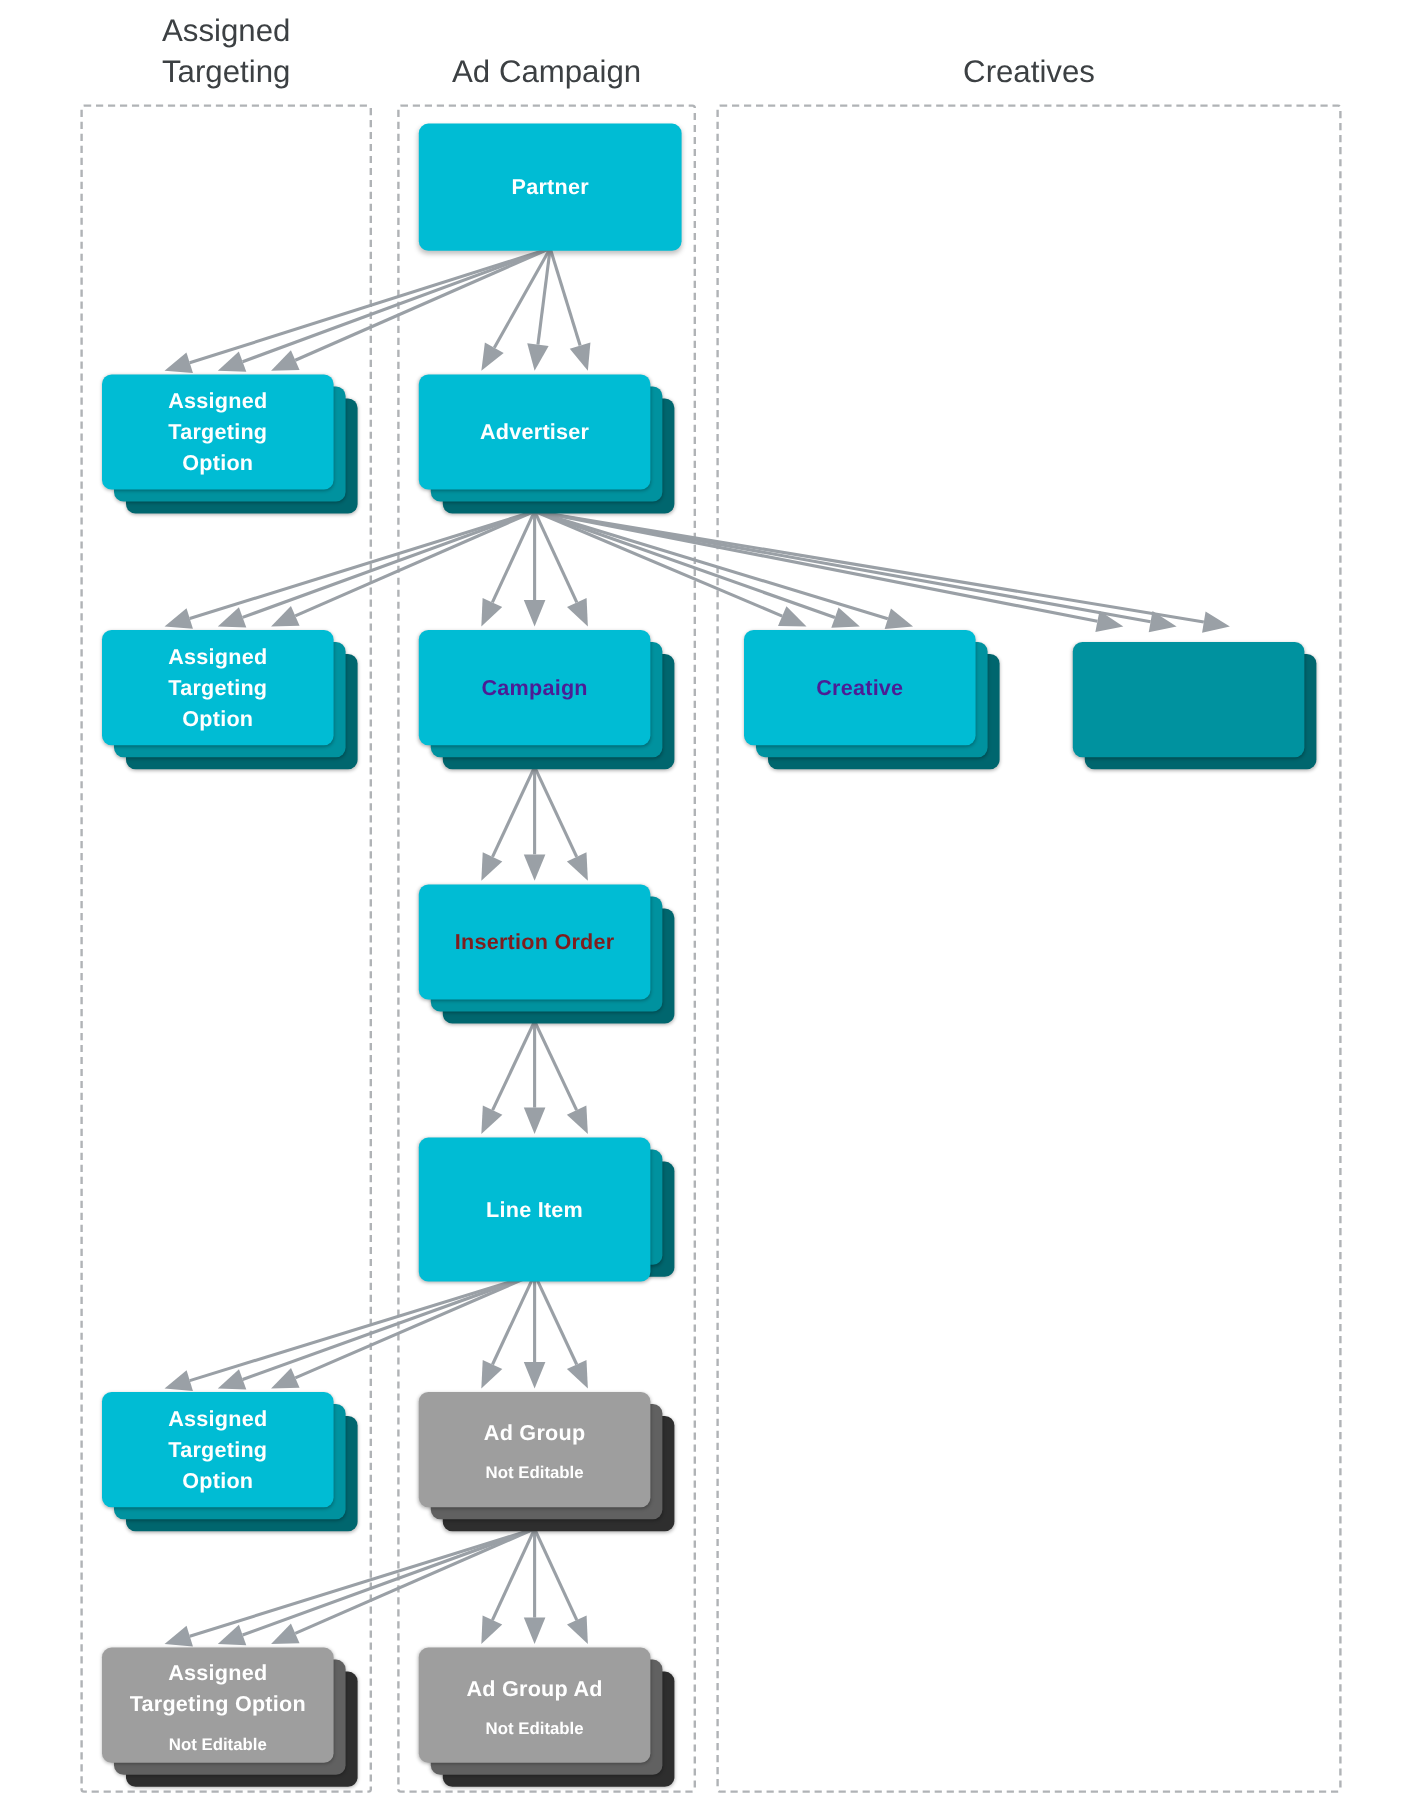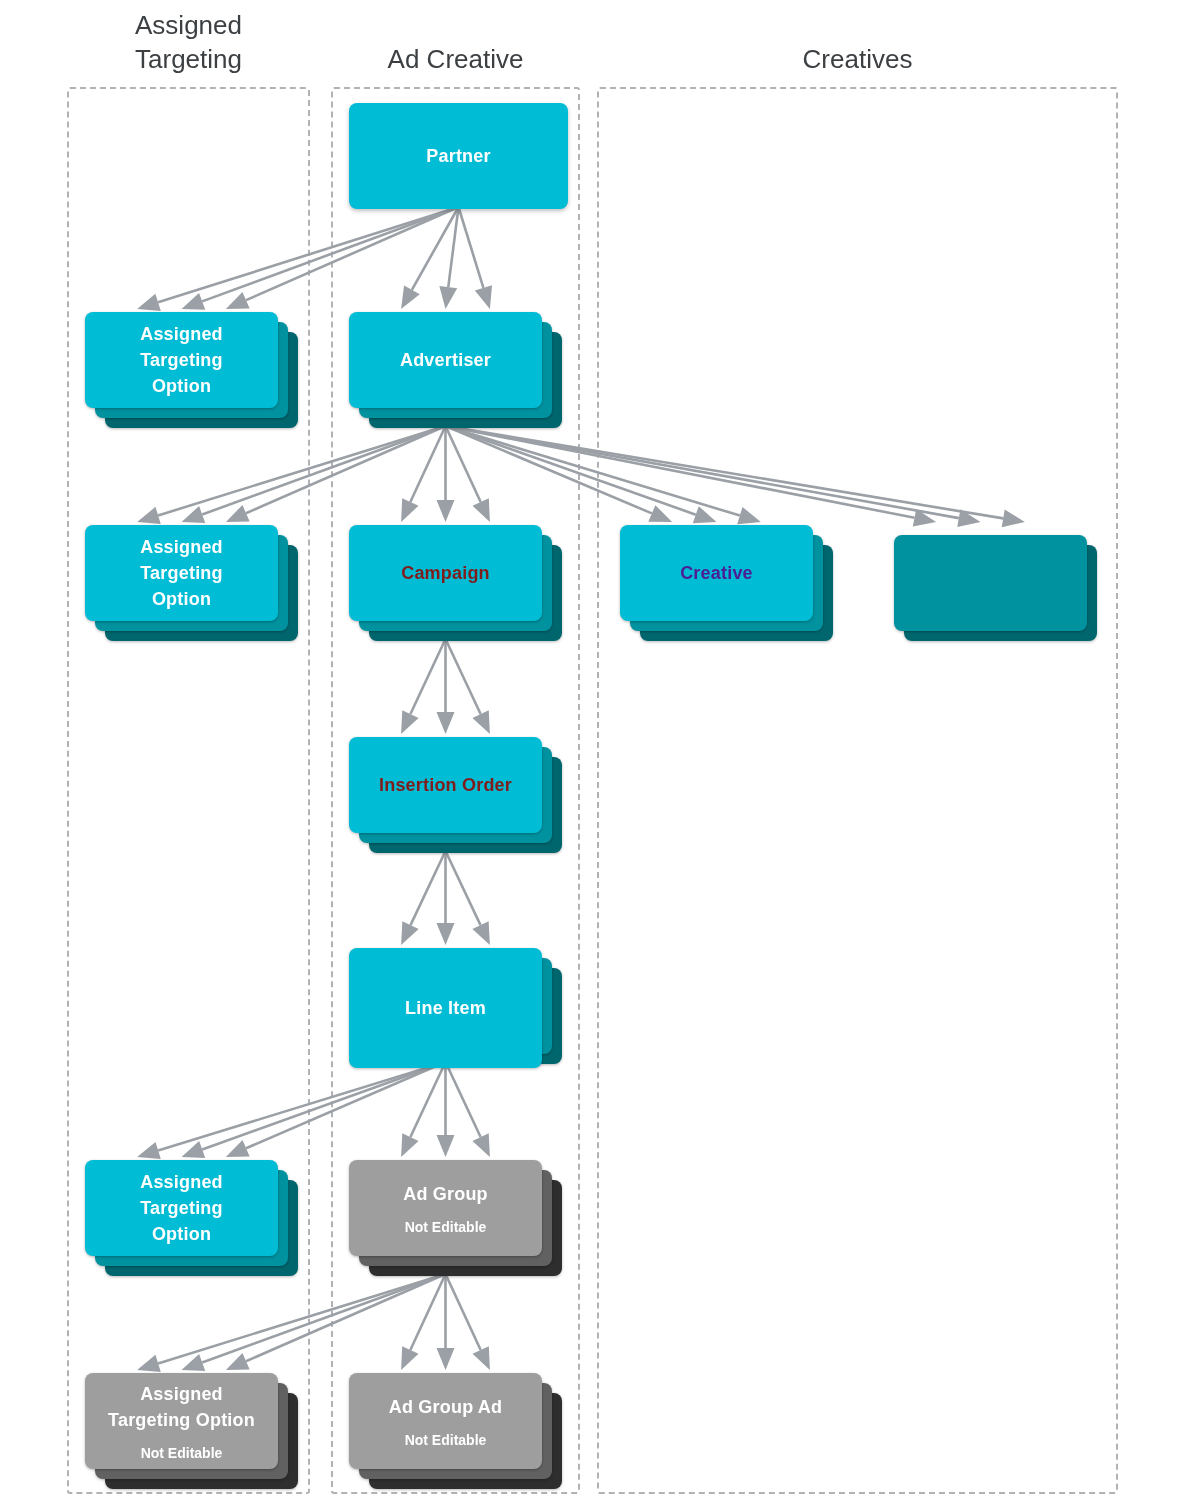--- a/index.html
+++ b/index.html
@@ -44,21 +44,21 @@
   }
   .node.single .layer.front{box-shadow:0 2px 4px rgba(0,0,0,.25);}
 </style>
 </head>
 <body>
 
 <div id="stage">
 
   <div class="col-title" id="t0" style="left: 67px; top: 8px; width: 243px; color: rgb(60, 64, 67); white-space: pre-line;">Assigned
 Targeting</div>
-  <div class="col-title" id="t1" style="left: 331px; top: 42px; width: 249px; color: rgb(60, 64, 67); white-space: pre-line;">Ad Creative</div>
+  <div class="col-title" id="t1" style="left: 331px; top: 42px; width: 249px; color: rgb(60, 64, 67); white-space: pre-line;">Ad Campaign</div>
   <div class="col-title" id="t2" style="left: 597px; top: 42px; width: 521px; color: rgb(60, 64, 67); white-space: pre-line;">Creatives</div>
 
   <div class="group-box" id="b0" style="left: 67px; top: 87px; width: 243px; height: 1407px; border-color: rgb(176, 179, 182);"></div>
   <div class="group-box" id="b1" style="left: 331px; top: 87px; width: 249px; height: 1407px; border-color: rgb(176, 179, 182);"></div>
   <div class="group-box" id="b2" style="left: 597px; top: 87px; width: 521px; height: 1407px; border-color: rgb(176, 179, 182);"></div>
 
   <svg id="edges" viewBox="0 0 1184 1508" xmlns="http://www.w3.org/2000/svg">
       <g>
         <line x1="458.5" y1="207" x2="158.07927142386927" y2="302.34495259580365" stroke="#9aa0a6" stroke-width="2.6"></line>
         <polygon points="137.11,309 155.3567520312435,293.76661428603893 160.80179081649504,310.92329090556836" fill="#9aa0a6"></polygon>
@@ -233,21 +233,21 @@
         <div class="layer front" style="left: 0px; top: 0px; width: 193px; height: 96px; background: rgb(0, 188, 212);">
           <div class="title" style="color: rgb(255, 255, 255);">Assigned
 Targeting
 Option</div>
         </div>
       </div>
       <div class="node" style="left: 349px; top: 525px; width: 213px; height: 116px;">
         <div class="layer back" style="left: 20px; top: 20px; width: 193px; height: 96px; background: rgb(0, 102, 110);"></div>
         <div class="layer mid" style="left: 10px; top: 10px; width: 193px; height: 96px; background: rgb(0, 146, 159);"></div>
         <div class="layer front" style="left: 0px; top: 0px; width: 193px; height: 96px; background: rgb(0, 188, 212);">
-          <div class="title" style="color: #7f1d1d;">Campaign</div>
+          <div class="title" style="color: #4c1d95;">Campaign</div>
         </div>
       </div>
       <div class="node" style="left: 620px; top: 525px; width: 213px; height: 116px;">
         <div class="layer back" style="left: 20px; top: 20px; width: 193px; height: 96px; background: rgb(0, 102, 110);"></div>
         <div class="layer mid" style="left: 10px; top: 10px; width: 193px; height: 96px; background: rgb(0, 146, 159);"></div>
         <div class="layer front" style="left: 0px; top: 0px; width: 193px; height: 96px; background: rgb(0, 188, 212);">
           <div class="title" style="color: #4c1d95;">Creative</div>
         </div>
       </div>
       <div class="node" style="left: 884px; top: 525px; width: 213px; height: 116px;">

